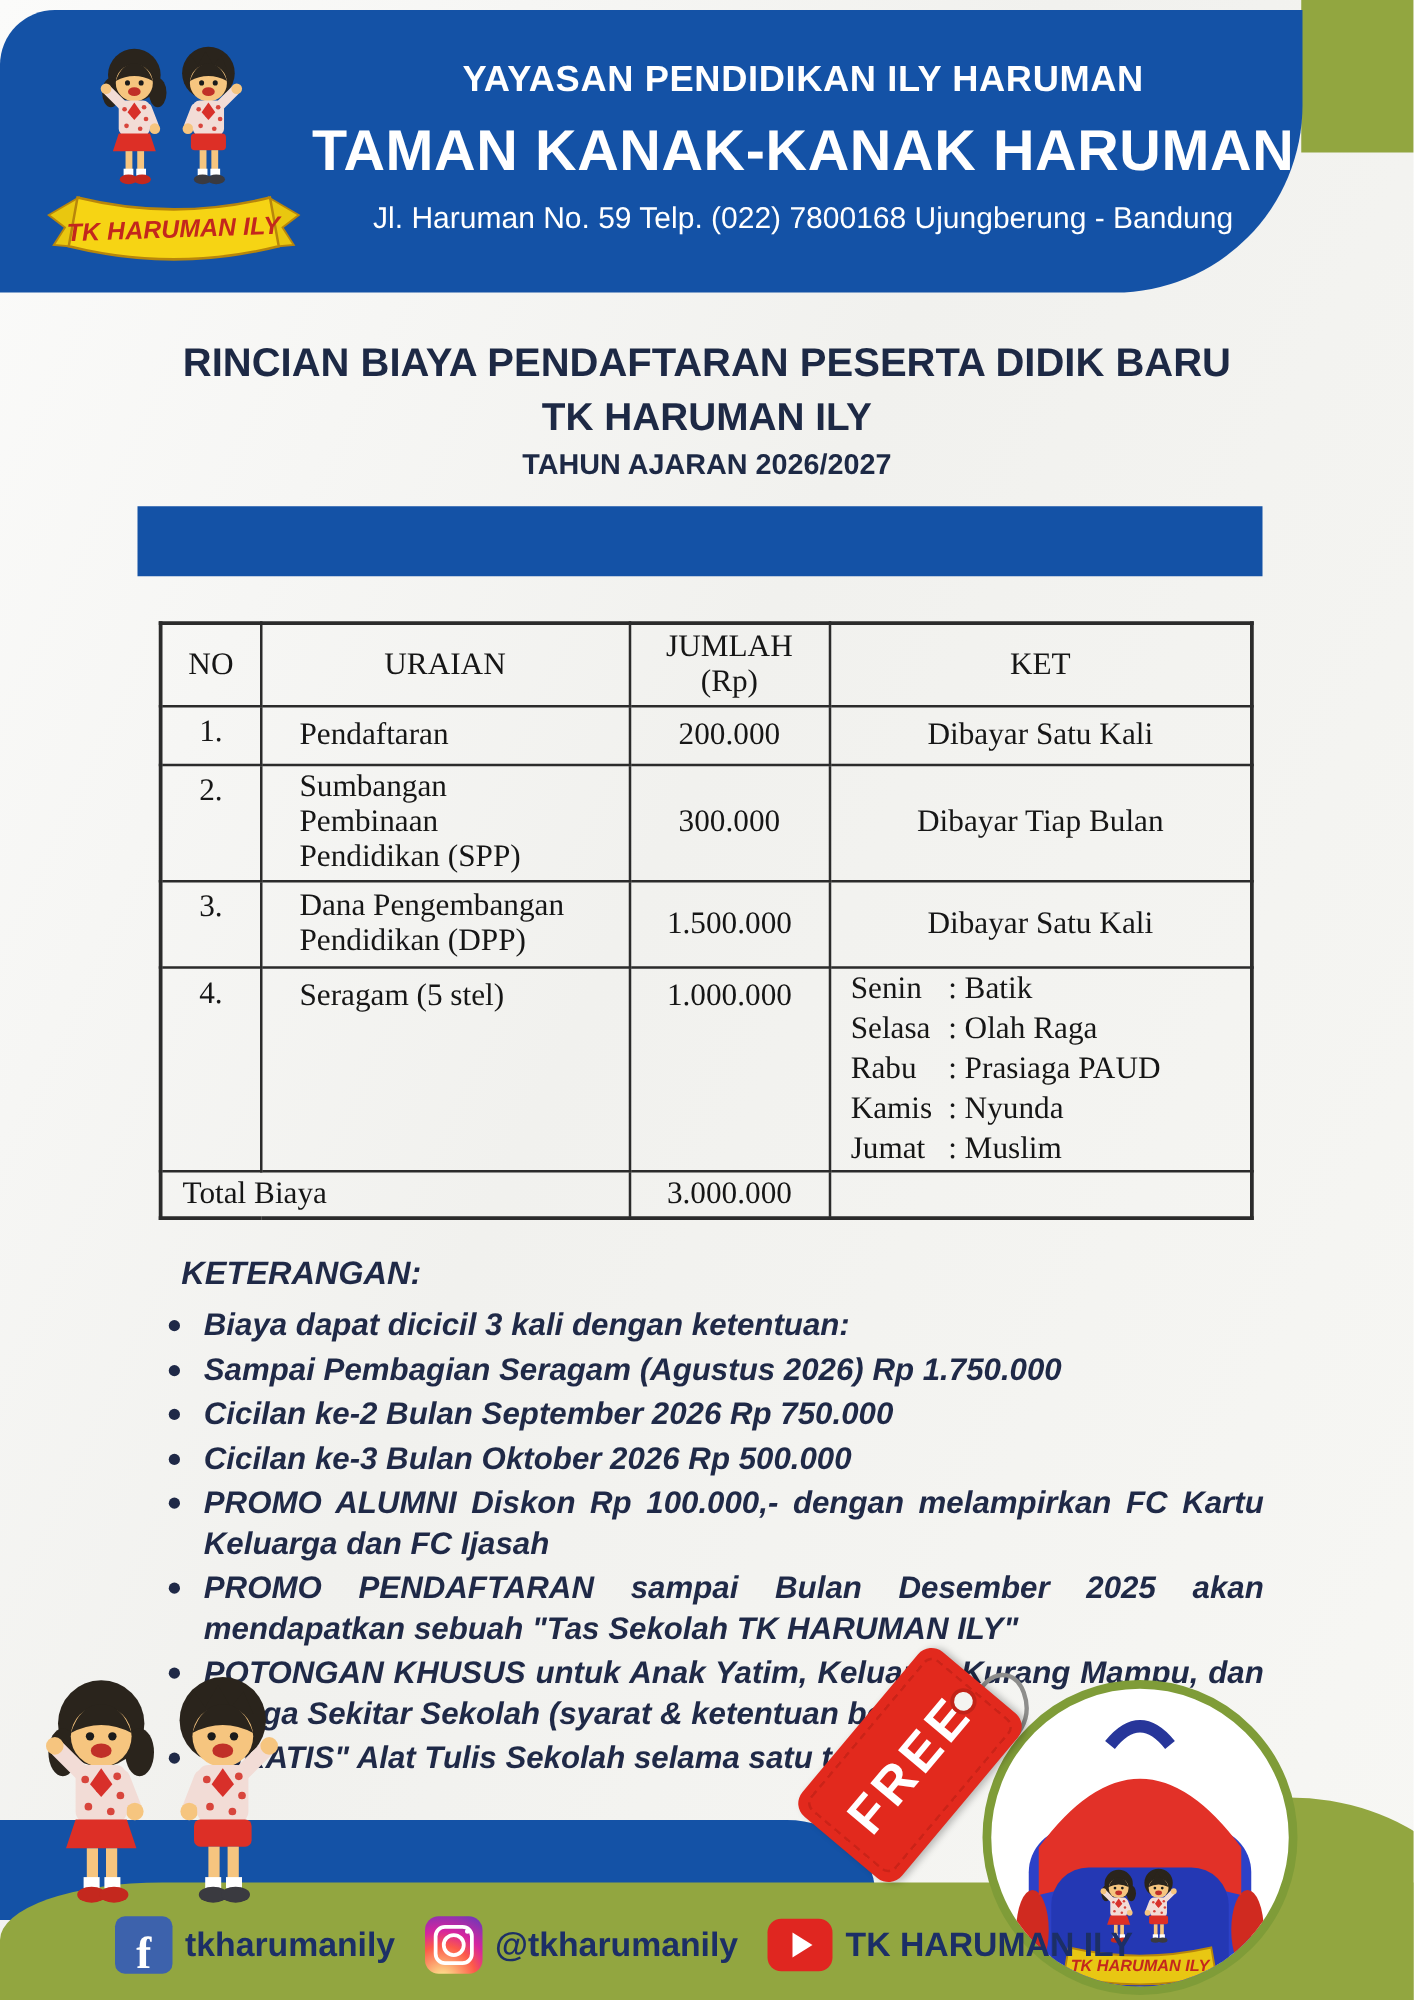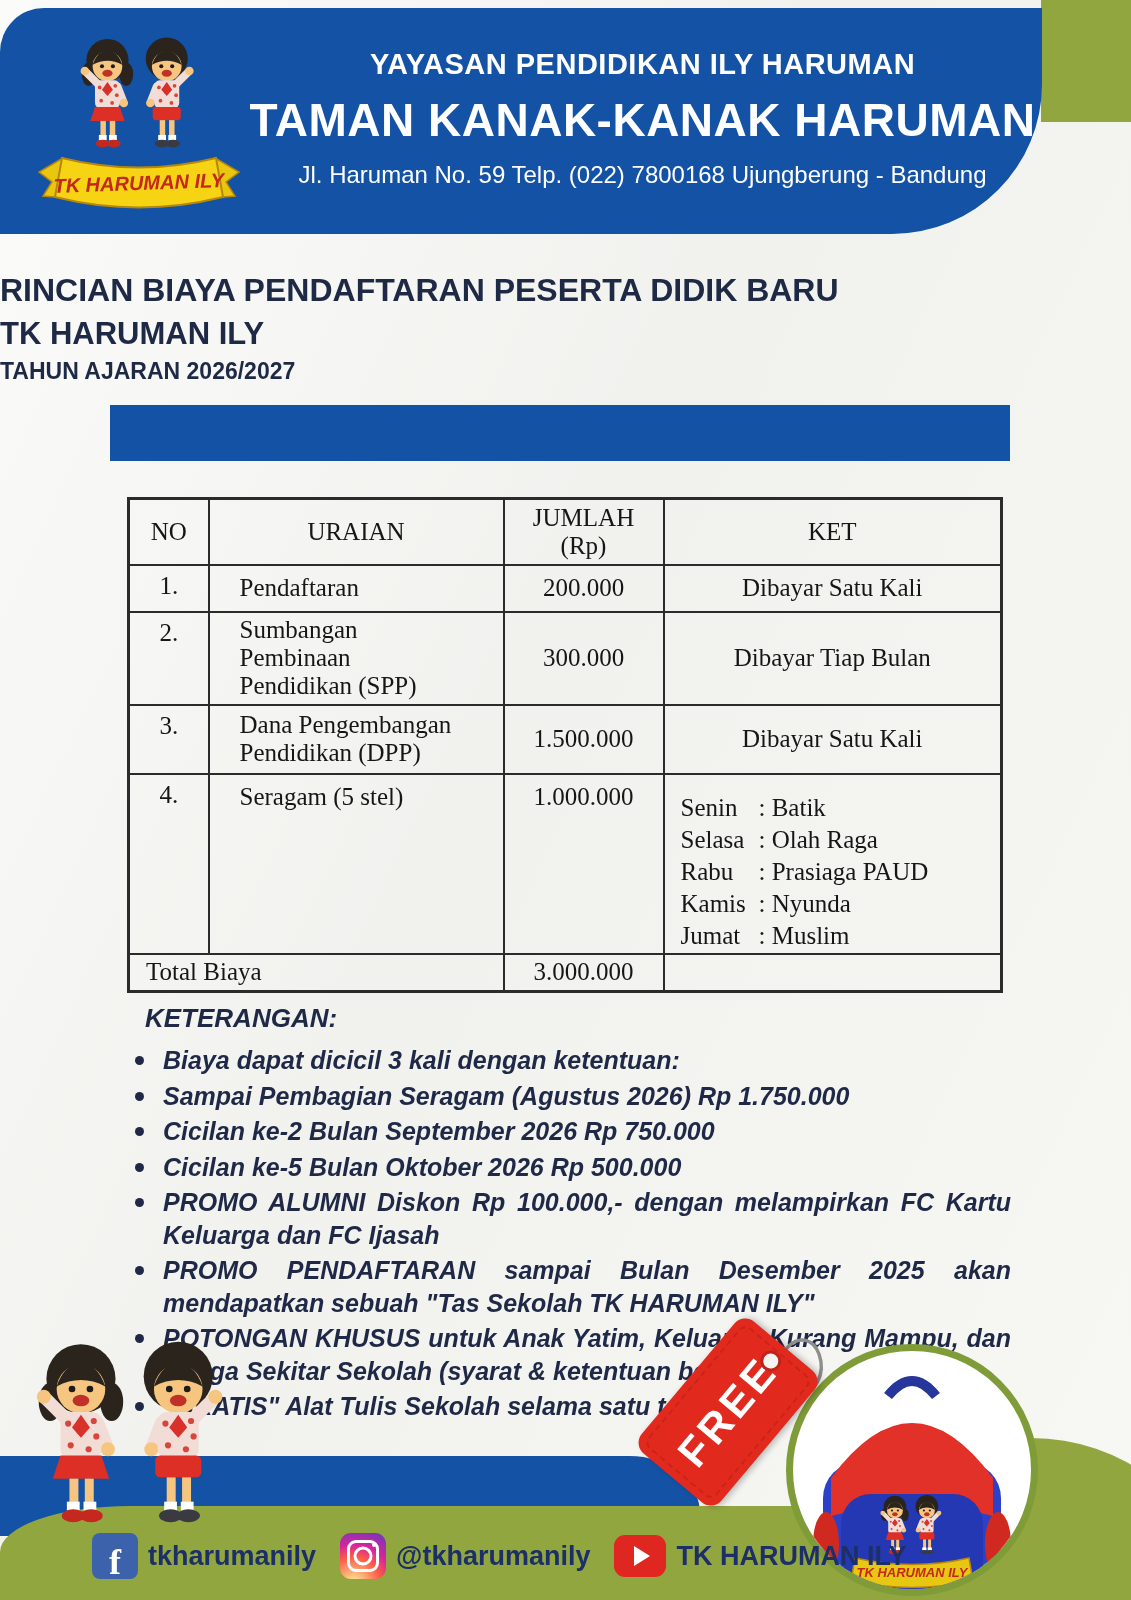--- a/index.html
+++ b/index.html
@@ -24,21 +24,21 @@
   .header-text {
     position:absolute; left:245px; top:40px; width:795px;
     text-align:center; color:#ffffff;
   }
   .header-org   { font-size:29px; font-weight:700; letter-spacing:.5px; }
   .header-school{ font-size:46px; font-weight:800; margin-top:12px; letter-spacing:.5px; white-space:nowrap; }
   .header-addr  { font-size:24px; font-weight:400; margin-top:14px; }
   
   .title-block {
     position:absolute; left:0; top:272px; width:100%;
-    color:#1d2945; font-weight:800;
+    text-align:center; color:#1d2945; font-weight:800;
   }
   .title-line1 { font-size:32px; }
   .title-line2 { font-size:31px; margin-top:7px; }
   .title-line3 { font-size:23px; margin-top:6px; }
   .blue-bar {
     position:absolute; left:110px; top:405px; width:900px; height:56px;
     background:#1452a6;
   }
   
   table.fee {
@@ -52,21 +52,21 @@
   table.fee th { font-size:25px; text-align:center; }
   table.fee td { font-size:25px; }
   .col-no { width:80px; }
   .col-uraian { width:295px; }
   .col-jumlah { width:160px; }
   .col-ket { width:338px; }
   .cell-no { text-align:center; vertical-align:top; padding-top:6px; }
   .cell-uraian { padding-left:30px; vertical-align:middle; }
   .cell-jumlah { text-align:center; vertical-align:middle; }
   .cell-ket-center { text-align:center; vertical-align:middle; }
-  .cell-ket-list { padding-left:16px; vertical-align:top; padding-top:17px; line-height:1.28; }
+  .cell-ket-list { padding-left:16px; vertical-align:top; padding-top:0; line-height:1.28; }
   .pre { white-space:pre-line; }
   .sched-day { display:inline-block; width:78px; }
   .row-h1 { height:66px; } .row-1 { height:47px; } .row-2 { height:93px; }
   .row-3 { height:69px; } .row-4 { height:157px; } .row-total { height:38px; }
   .total-label { padding-left:16px; font-size:26px; }
   
   .notes { position:absolute; left:127px; top:1003px; width:884px; color:#1f2947;font-style:italic; }
   .notes-title { font-size:26px; font-weight:800; padding-left:18px; }
   .notes ul { list-style:none; margin:10px 0 0 0; padding:0; }
   .notes li {
@@ -299,21 +299,21 @@
       </tr>
     </tbody>
   </table>
 
   <div class="notes">
     <div class="notes-title">KETERANGAN:</div>
     <ul>
       <li><span>Biaya dapat dicicil 3 kali dengan ketentuan:</span></li>
       <li><span>Sampai Pembagian Seragam (Agustus 2026) Rp 1.750.000</span></li>
       <li><span>Cicilan ke-2 Bulan September 2026 Rp 750.000</span></li>
-      <li><span>Cicilan ke-5 Bulan Oktober 2026 Rp 500.000</span></li>
+      <li><span>Cicilan ke-3 Bulan Oktober 2026 Rp 500.000</span></li>
       <li><span>PROMO ALUMNI Diskon Rp 100.000,- dengan melampirkan FC Kartu Keluarga dan FC Ijasah</span></li>
       <li><span>PROMO PENDAFTARAN sampai Bulan Desember 2025 akan mendapatkan sebuah "Tas Sekolah TK HARUMAN ILY"</span></li>
       <li><span>POTONGAN KHUSUS untuk Anak Yatim, Keluarga Kurang Mampu, dan Warga Sekitar Sekolah (syarat &amp; ketentuan berlaku)</span></li>
       <li><span>"GRATIS" Alat Tulis Sekolah selama satu tahun</span></li>
     </ul>
   </div>
 
   <div class="blue-band"></div>
   <div class="green-footer"></div>
   <div class="green-hill"></div>

